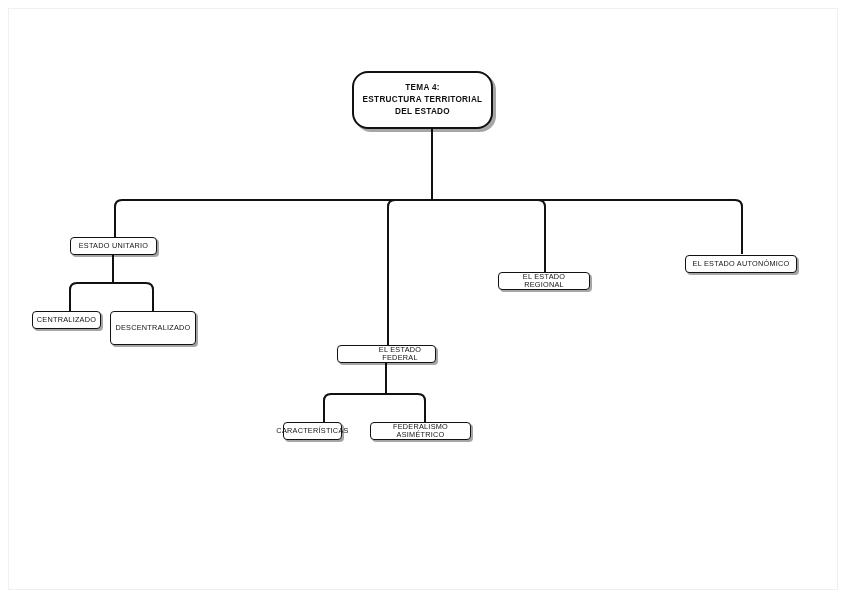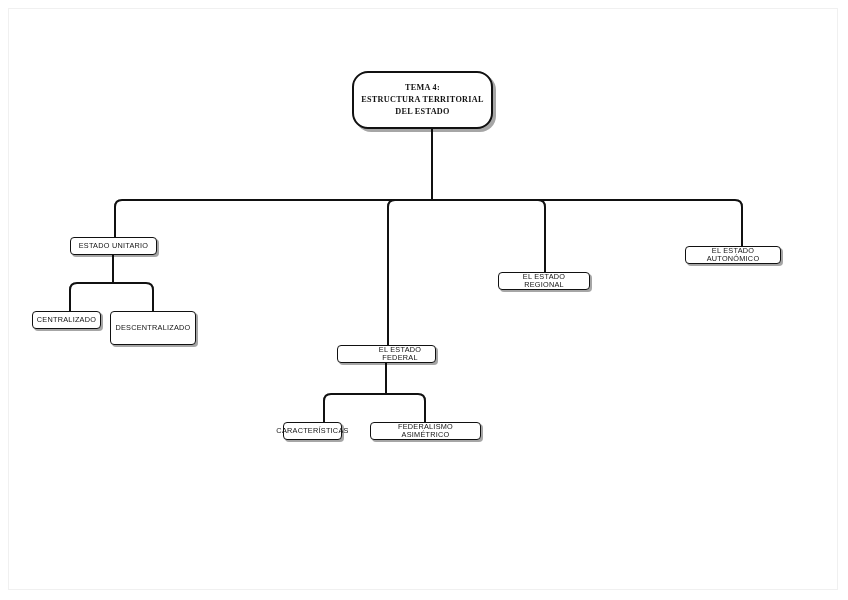--- a/index.html
+++ b/index.html
@@ -82,46 +82,46 @@
       <path d="M 432 200 L 735 200 Q 742 200 742 207 L 742 254" fill="none" stroke="#111111" stroke-width="2" stroke-linecap="butt" stroke-linejoin="round"></path>
       <path d="M 113 255 L 113 283" fill="none" stroke="#111111" stroke-width="2" stroke-linecap="butt" stroke-linejoin="round"></path>
       <path d="M 113 283 L 77 283 Q 70 283 70 290 L 70 311" fill="none" stroke="#111111" stroke-width="2" stroke-linecap="butt" stroke-linejoin="round"></path>
       <path d="M 113 283 L 146 283 Q 153 283 153 290 L 153 311" fill="none" stroke="#111111" stroke-width="2" stroke-linecap="butt" stroke-linejoin="round"></path>
       <path d="M 386 363 L 386 394" fill="none" stroke="#111111" stroke-width="2" stroke-linecap="butt" stroke-linejoin="round"></path>
       <path d="M 386 394 L 331 394 Q 324 394 324 401 L 324 422" fill="none" stroke="#111111" stroke-width="2" stroke-linecap="butt" stroke-linejoin="round"></path>
       <path d="M 386 394 L 418 394 Q 425 394 425 401 L 425 422" fill="none" stroke="#111111" stroke-width="2" stroke-linecap="butt" stroke-linejoin="round"></path>
     </svg>
 
   <div id="nodes-layer">
-      <div class="node rootnode" style="left: 352px; top: 71px; width: 141px; height: 58px; font-family: Liberation Serif, serif;">
+      <div class="node rootnode" style="left: 352px; top: 71px; width: 141px; height: 58px;">
         <div>
           <span class="rline">TEMA 4:</span>
           <span class="rline">ESTRUCTURA TERRITORIAL</span>
           <span class="rline">DEL ESTADO</span>
         </div>
       </div>
       <div class="node leafnode" style="left: 70px; top: 237px; width: 87px; height: 18px;">
         <span>ESTADO UNITARIO</span>
       </div>
       <div class="node leafnode" style="left: 337px; top: 345px; width: 99px; height: 18px; padding-left: 31px;">
         <span>EL ESTADO FEDERAL</span>
       </div>
       <div class="node leafnode" style="left: 498px; top: 272px; width: 92px; height: 18px;">
         <span>EL ESTADO REGIONAL</span>
       </div>
-      <div class="node leafnode" style="left: 685px; top: 246px; width: 96px; height: 18px;">
+      <div class="node leafnode" style="left: 685px; top: 255px; width: 112px; height: 18px;">
         <span>EL ESTADO AUTONÓMICO</span>
       </div>
       <div class="node leafnode" style="left: 32px; top: 311px; width: 69px; height: 18px;">
         <span>CENTRALIZADO</span>
       </div>
       <div class="node leafnode" style="left: 110px; top: 311px; width: 86px; height: 34px;">
         <span>DESCENTRALIZADO</span>
       </div>
       <div class="node leafnode" style="left: 283px; top: 422px; width: 59px; height: 18px;">
         <span>CARACTERÍSTICAS</span>
       </div>
-      <div class="node leafnode" style="left: 370px; top: 422px; width: 111px; height: 18px;">
+      <div class="node leafnode" style="left: 370px; top: 422px; width: 101px; height: 18px;">
         <span>FEDERALISMO ASIMÉTRICO</span>
       </div>
     </div>
 
 </div>
 
 </body></html>

